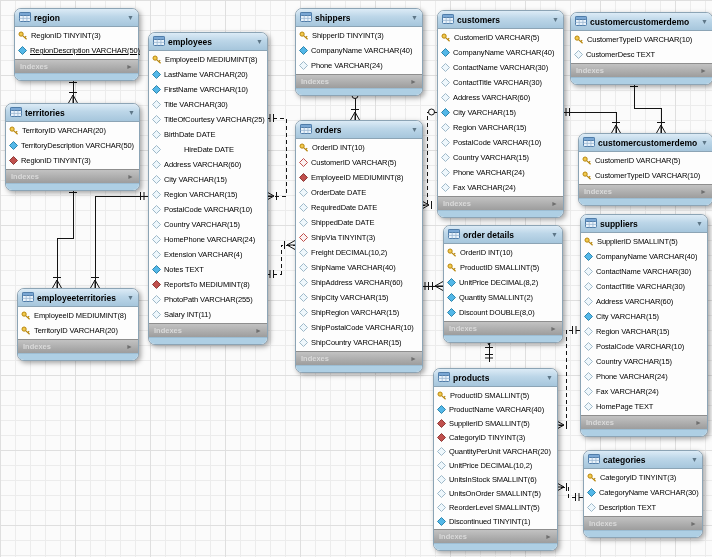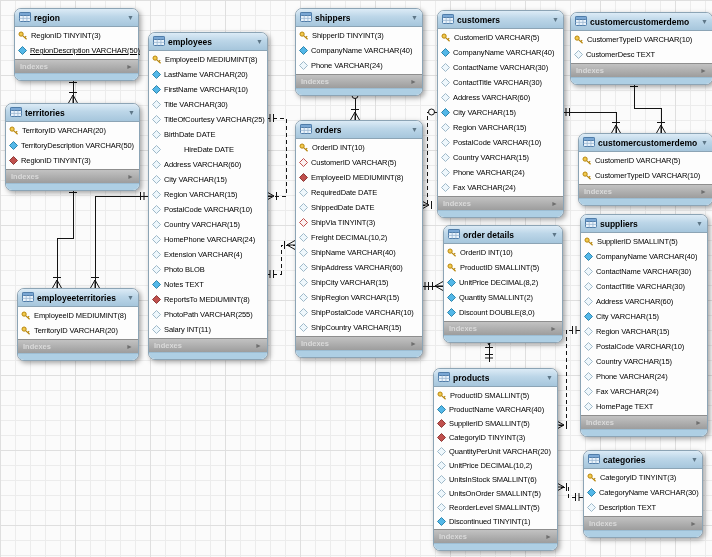--- a/index.html
+++ b/index.html
@@ -287,28 +287,20 @@
           <span class="icn">
             <svg width="9" height="9" viewBox="0 0 9 9">
               <path d="M4.5 0.5 L8.5 4.5 L4.5 8.5 L0.5 4.5 Z" fill="#eef7fc" stroke="#9fb9c9" stroke-width="1"></path>
             </svg>
           </span>
           <span>Extension VARCHAR(4)</span>
         </div>
         <div class="row" style="height: 15px;">
           <span class="icn">
             <svg width="9" height="9" viewBox="0 0 9 9">
-              <path d="M4.5 0.5 L8.5 4.5 L4.5 8.5 L0.5 4.5 Z" fill="#eef7fc" stroke="#9fb9c9" stroke-width="1"></path>
-            </svg>
-          </span>
-          <span>Photo BLOB</span>
-        </div>
-        <div class="row" style="height: 15px;">
-          <span class="icn">
-            <svg width="9" height="9" viewBox="0 0 9 9">
               <path d="M4.5 0.5 L8.5 4.5 L4.5 8.5 L0.5 4.5 Z" fill="#53b7e8" stroke="#2e86ad" stroke-width="1"></path>
             </svg>
           </span>
           <span>Notes TEXT</span>
         </div>
         <div class="row" style="height: 15px;">
           <span class="icn">
             <svg width="9" height="9" viewBox="0 0 9 9">
               <path d="M4.5 0.5 L8.5 4.5 L4.5 8.5 L0.5 4.5 Z" fill="#c0504d" stroke="#8e3a38" stroke-width="1"></path>
             </svg>
@@ -413,20 +405,28 @@
           </span>
           <span>CustomerID VARCHAR(5)</span>
         </div>
         <div class="row" style="height: 15px;">
           <span class="icn">
             <svg width="9" height="9" viewBox="0 0 9 9">
               <path d="M4.5 0.5 L8.5 4.5 L4.5 8.5 L0.5 4.5 Z" fill="#c0504d" stroke="#8e3a38" stroke-width="1"></path>
             </svg>
           </span>
           <span>EmployeeID MEDIUMINT(8)</span>
+        </div>
+        <div class="row" style="height: 15px;">
+          <span class="icn">
+            <svg width="9" height="9" viewBox="0 0 9 9">
+              <path d="M4.5 0.5 L8.5 4.5 L4.5 8.5 L0.5 4.5 Z" fill="#eef7fc" stroke="#9fb9c9" stroke-width="1"></path>
+            </svg>
+          </span>
+          <span>OrderDate DATE</span>
         </div>
         <div class="row" style="height: 15px;">
           <span class="icn">
             <svg width="9" height="9" viewBox="0 0 9 9">
               <path d="M4.5 0.5 L8.5 4.5 L4.5 8.5 L0.5 4.5 Z" fill="#eef7fc" stroke="#9fb9c9" stroke-width="1"></path>
             </svg>
           </span>
           <span>RequiredDate DATE</span>
         </div>
         <div class="row" style="height: 15px;">

